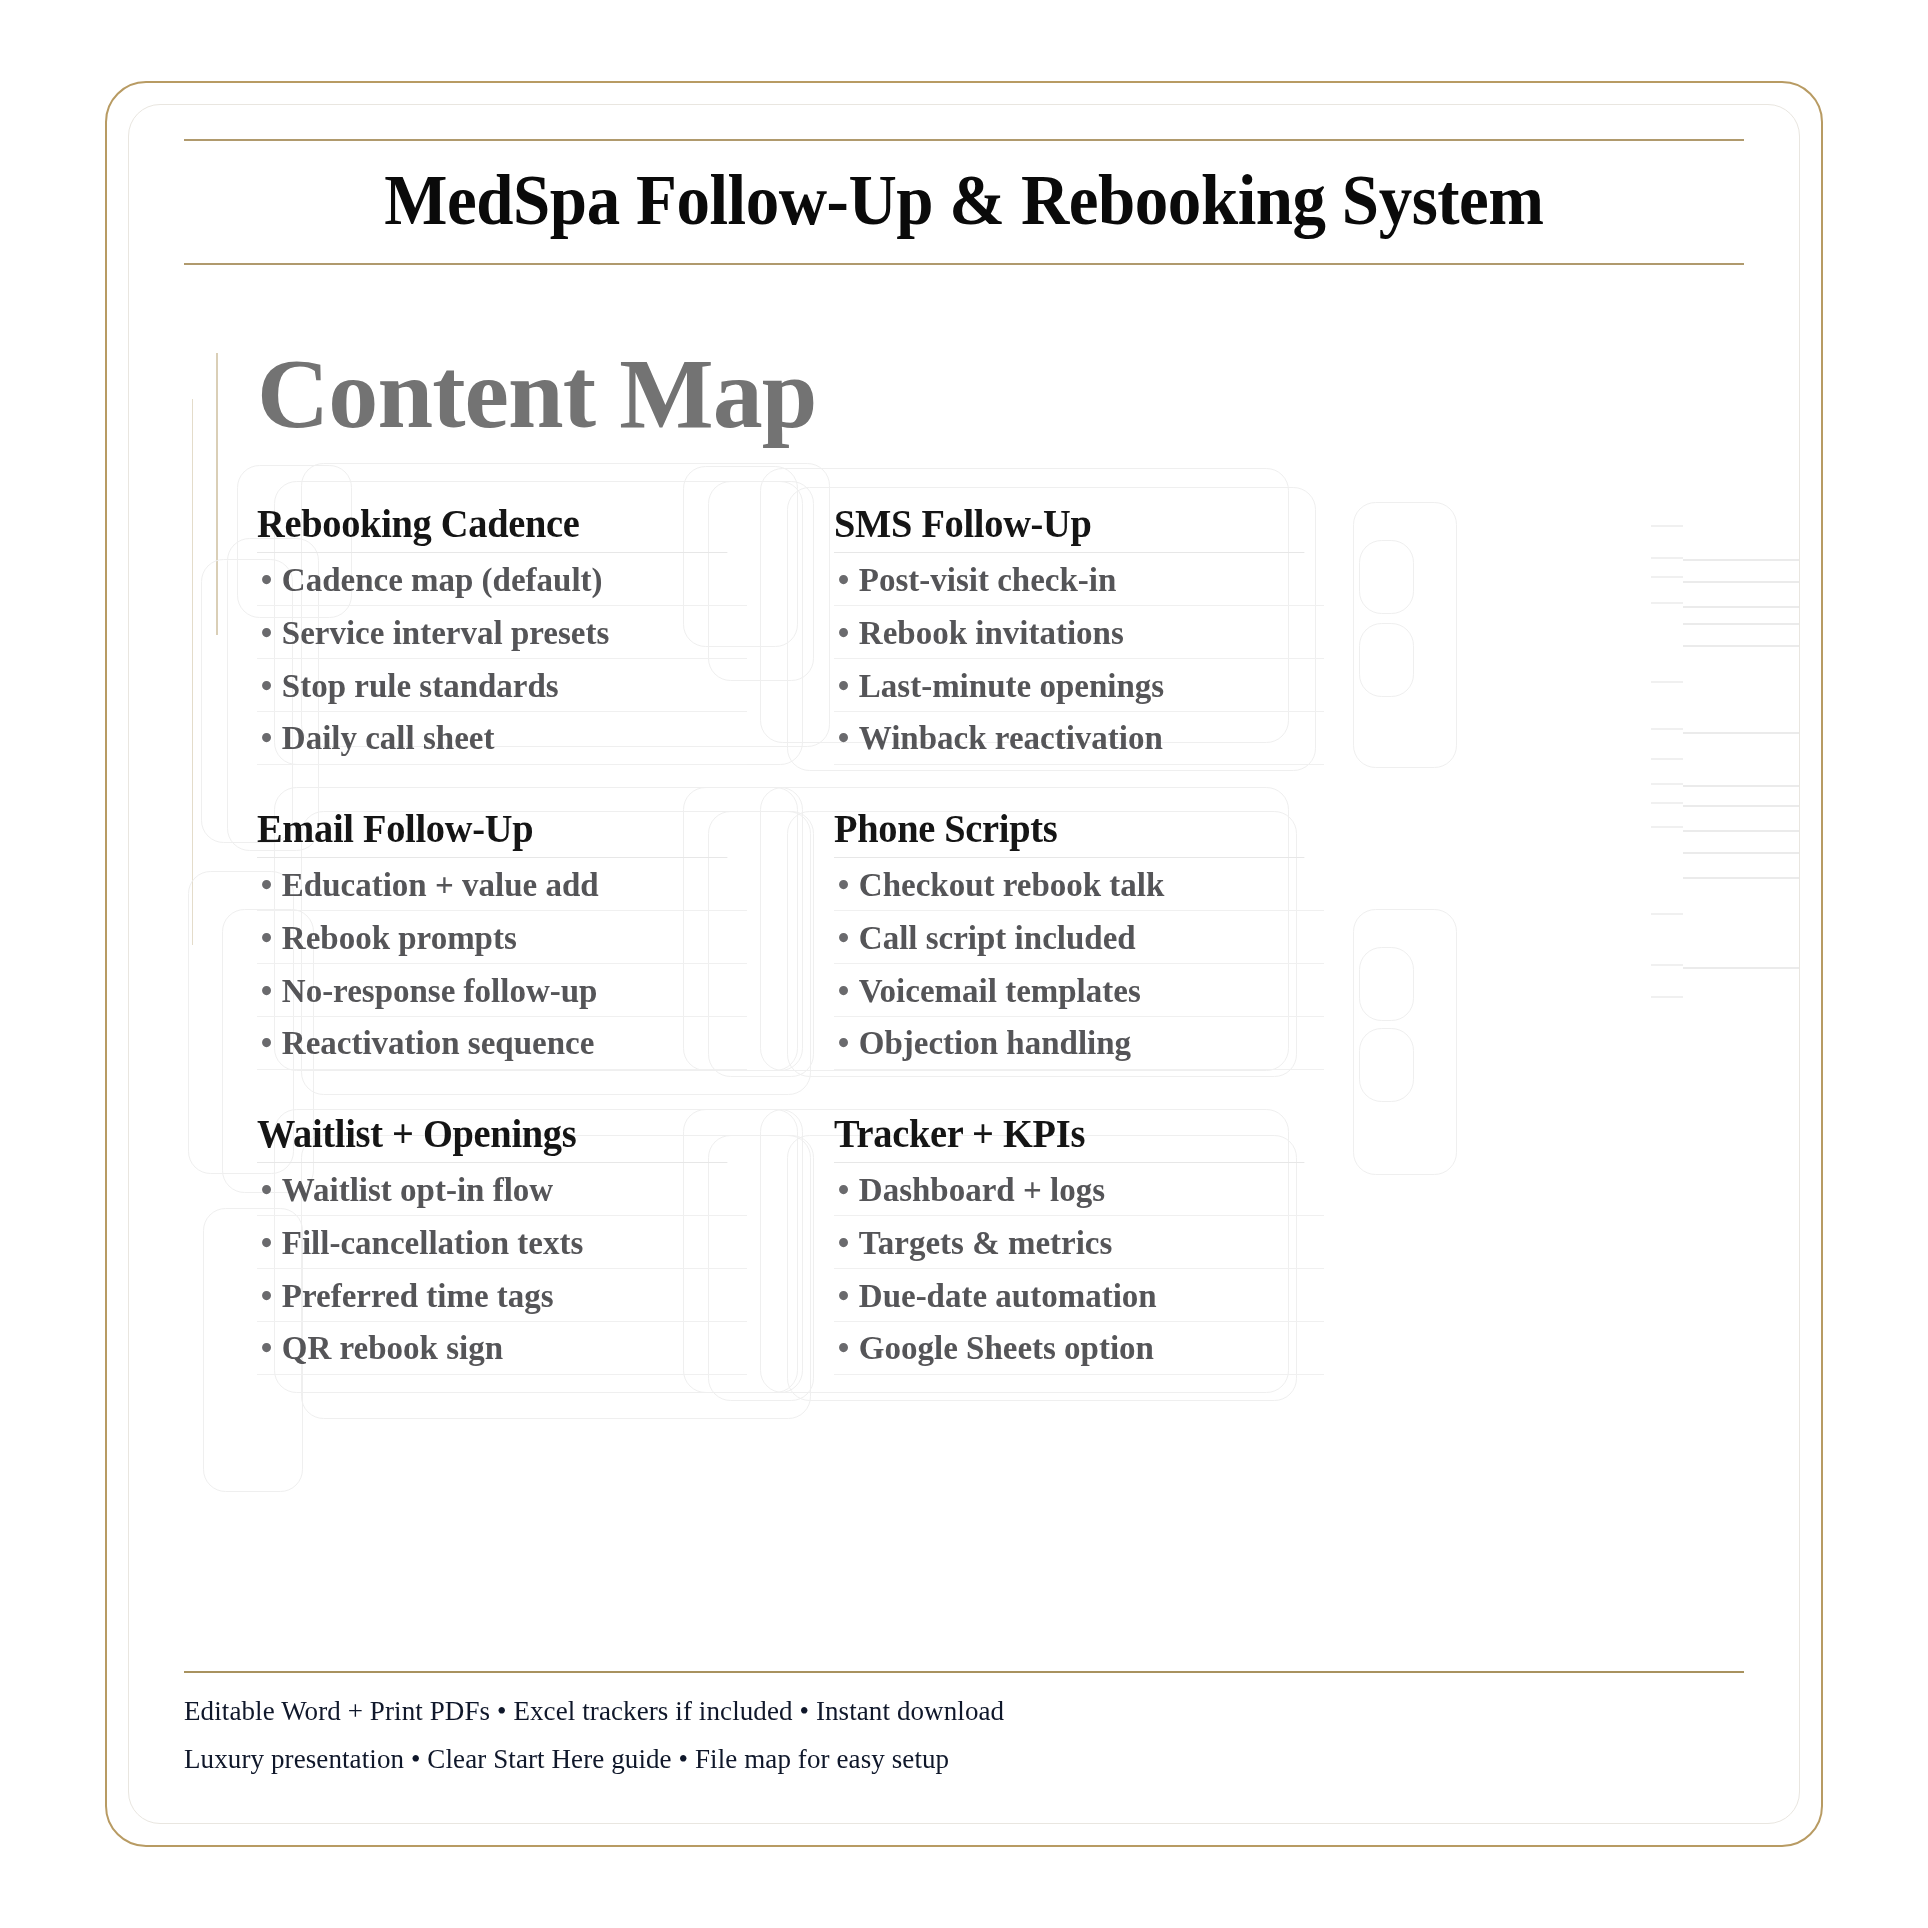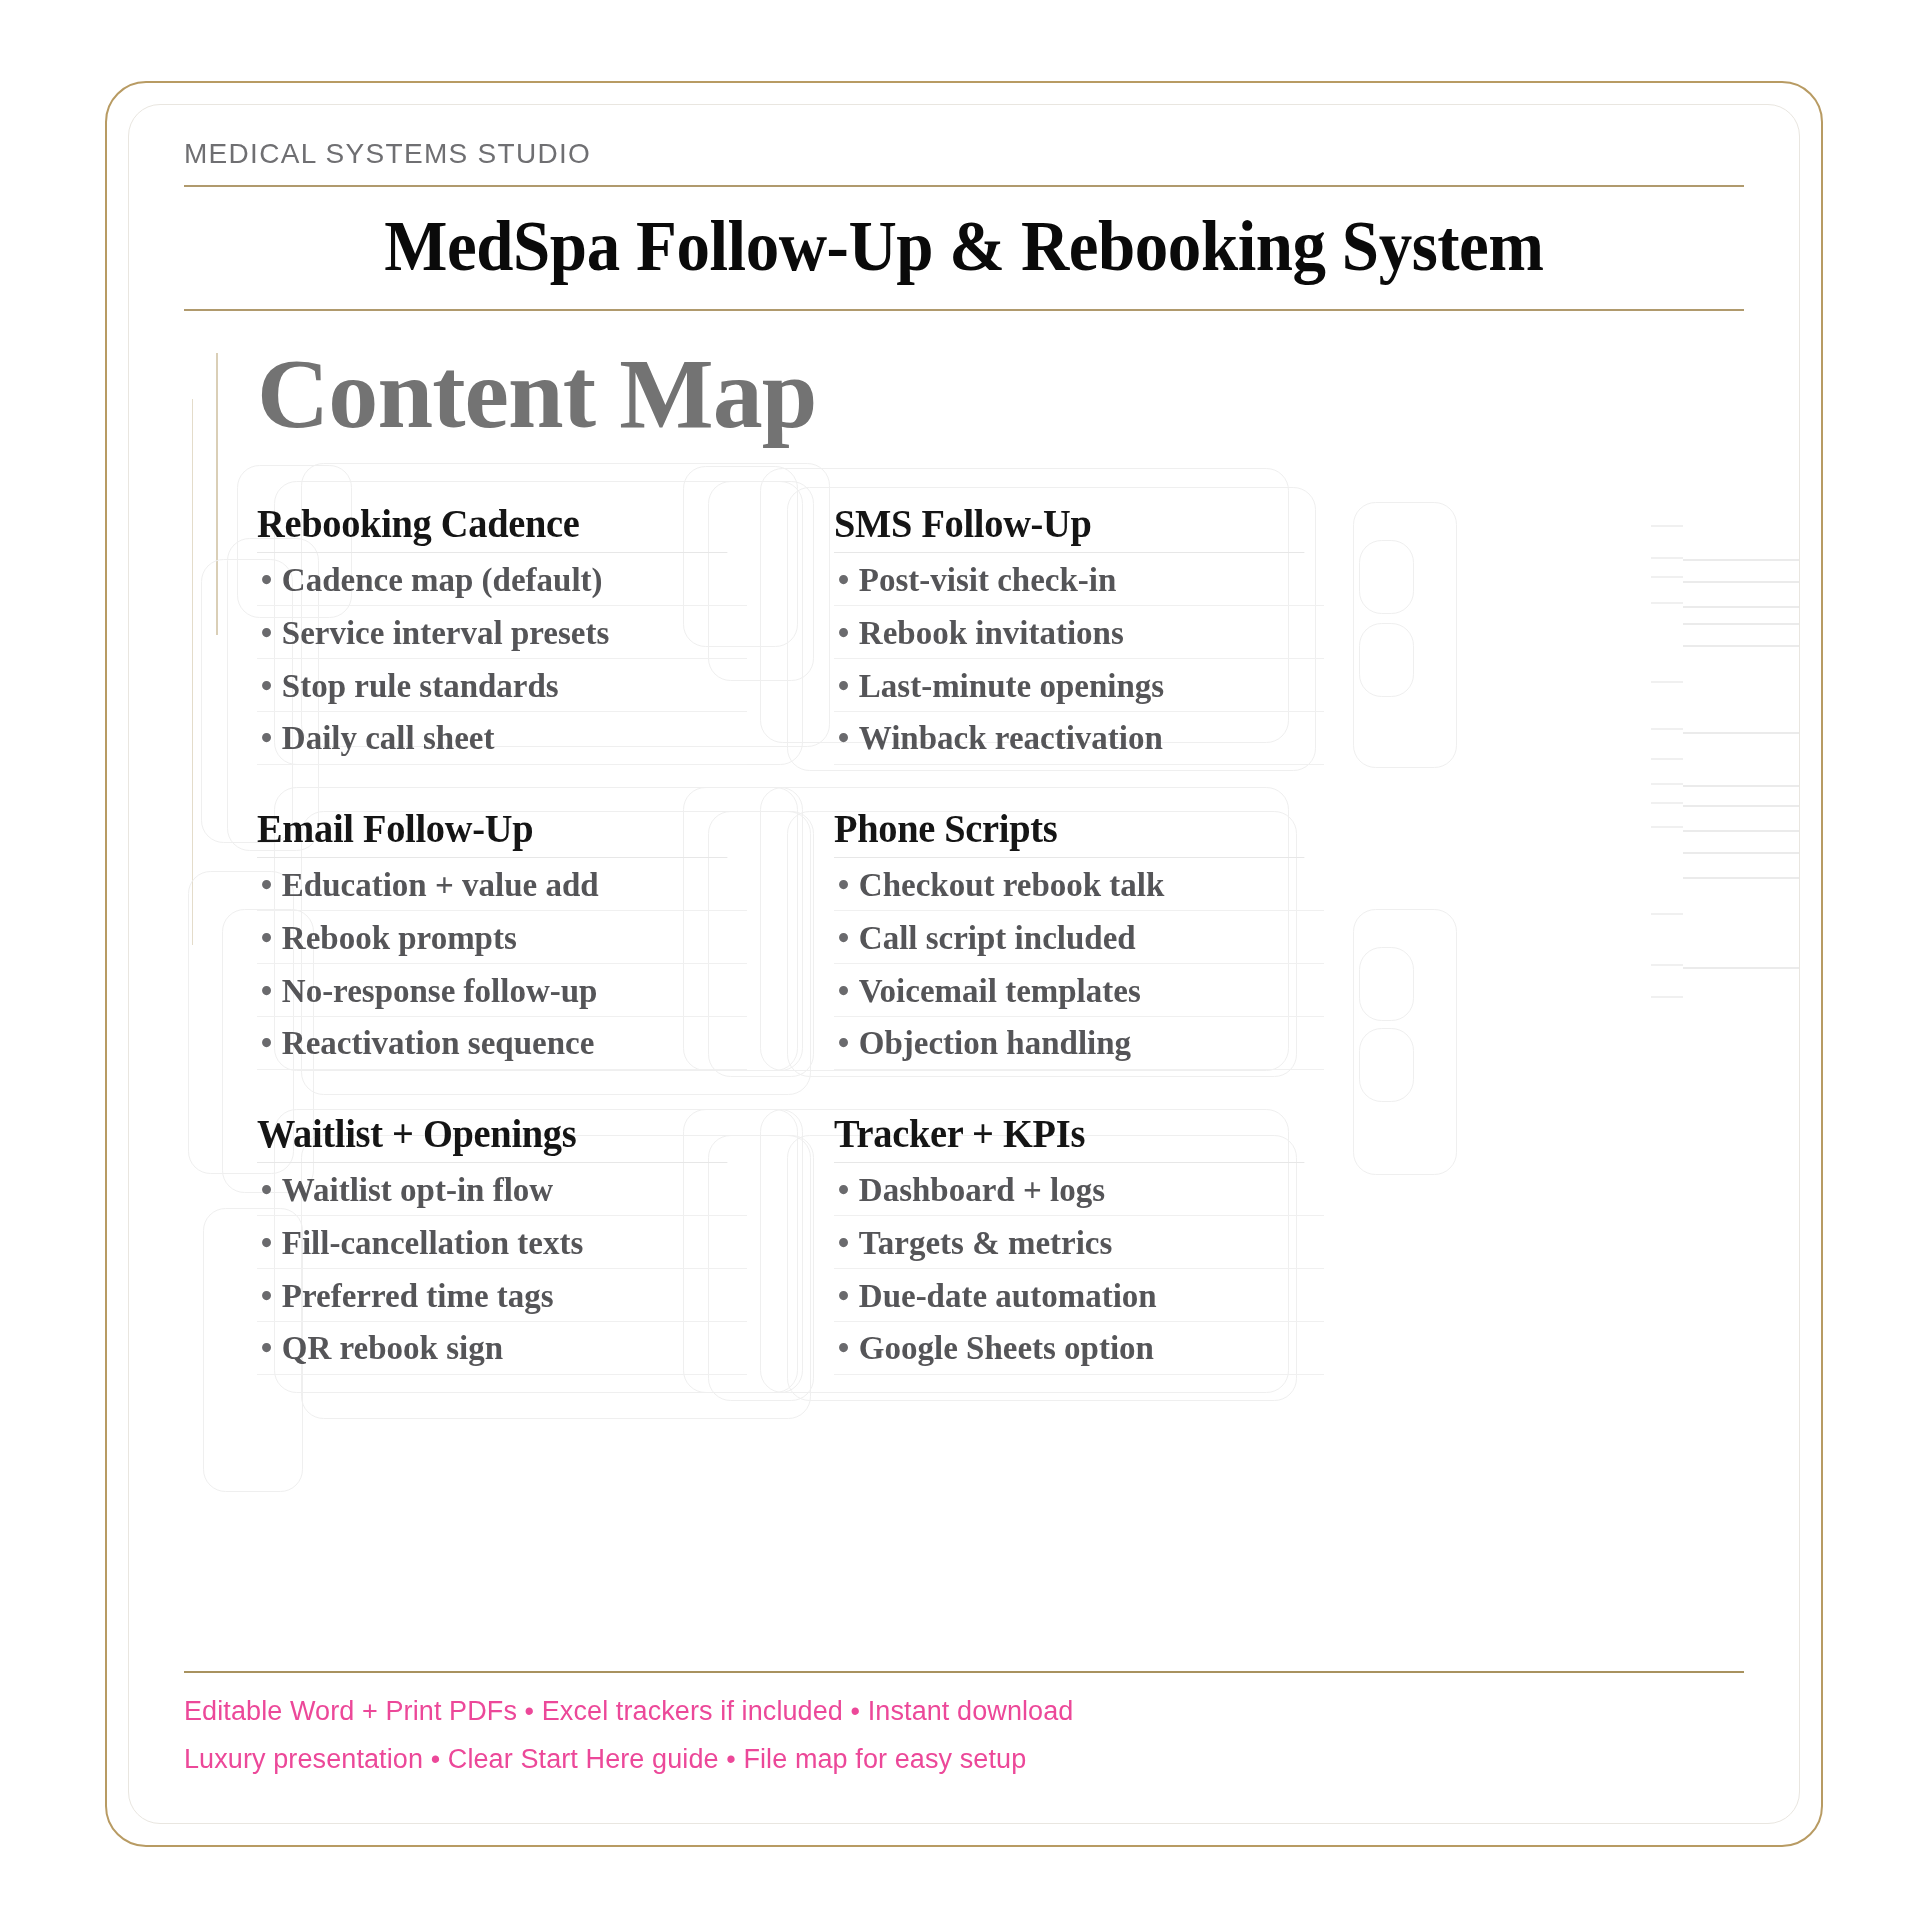--- a/index.html
+++ b/index.html
@@ -185,36 +185,35 @@
   .footer {
     position: absolute;
     left: 0;
     right: 0;
     bottom: 0;
     border-top: 2.8px solid #a8925f;
     padding-top: 22.6px;
   }
   .footer p {
     margin: 0 0 17px 0;
-    font-family: Liberation Sans, sans-serif;
+    font-family: Liberation Serif, serif;
     font-size: 27px;
-    color: #ec4899;
+    color: #0f172a;
     line-height: 1.15;
     letter-spacing: 0.1px;
   }
   .footer p:last-child { margin-bottom: 16px; }
 </style>
 </head>
 <body>
 
 <div class="poster">
   <div class="inner-card">
     <div class="pad">
 
-      <div class="eyebrow">MEDICAL SYSTEMS STUDIO</div>
 
       <div class="title-band">
         <h1>MedSpa Follow-Up &amp; Rebooking System</h1>
       </div>
 
       <div class="stage">
 
         <div class="rule-v a"></div>
         <div class="rule-v b"></div>
 

